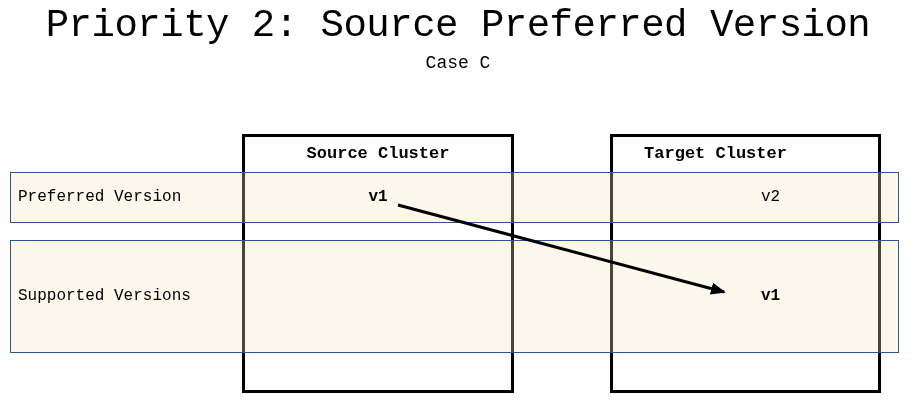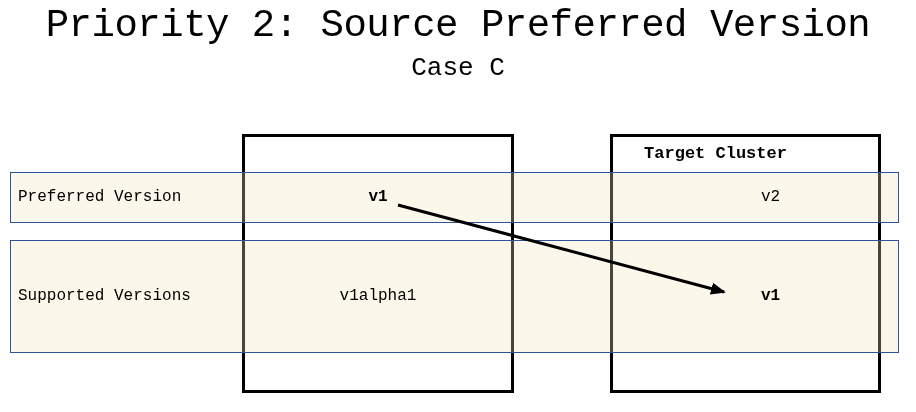--- a/index.html
+++ b/index.html
@@ -18,21 +18,21 @@
     text-align: center;
     font-size: 39px;
     font-weight: 400;
     letter-spacing: -0.5px;
     white-space: nowrap;
   }
   .slide-subtitle {
     position: absolute;
     left: 0; right: 0; top: 53px;
     text-align: center;
-    font-size: 26px;
+    font-size: 18px;
     font-weight: 400;
   }
   .cluster-box {
     position: absolute;
     top: 134px;
     height: 259px;
     border: 3px solid #000000;
     box-sizing: border-box;
     background: transparent;
     z-index: 1;
@@ -96,28 +96,28 @@
 
   <div class="slide-title">Priority 2: Source Preferred Version</div>
   <div class="slide-subtitle">Case C</div>
 
   <div class="cluster-box source"></div>
   <div class="cluster-box target"></div>
 
   <div class="band preferred"></div>
   <div class="band supported"></div>
 
+  <div class="cluster-header source">Source Cluster</div>
   <div class="cluster-header target">Target Cluster</div>
 
   <div class="row-label preferred">Preferred Version</div>
   <div class="row-label supported">Supported Versions</div>
 
   <div class="cell r1 src bold">v1</div>
   <div class="cell r1 tgt">v2</div>
-  <div class="cell r2 src">v1alpha1</div>
   <div class="cell r2 tgt bold">v1</div>
 
   <svg class="arrow-layer" width="916" height="412" viewBox="0 0 916 412" xmlns="http://www.w3.org/2000/svg">
     <defs>
       <marker id="arrowhead" markerUnits="userSpaceOnUse" markerWidth="16" markerHeight="14" refX="13" refY="7" orient="auto">
         <polygon points="0,1 15,7 0,13" fill="#000000"></polygon>
       </marker>
     </defs>
     <line x1="398" y1="205" x2="724" y2="292" stroke="#000000" stroke-width="3" marker-end="url(#arrowhead)"></line>
   </svg>

